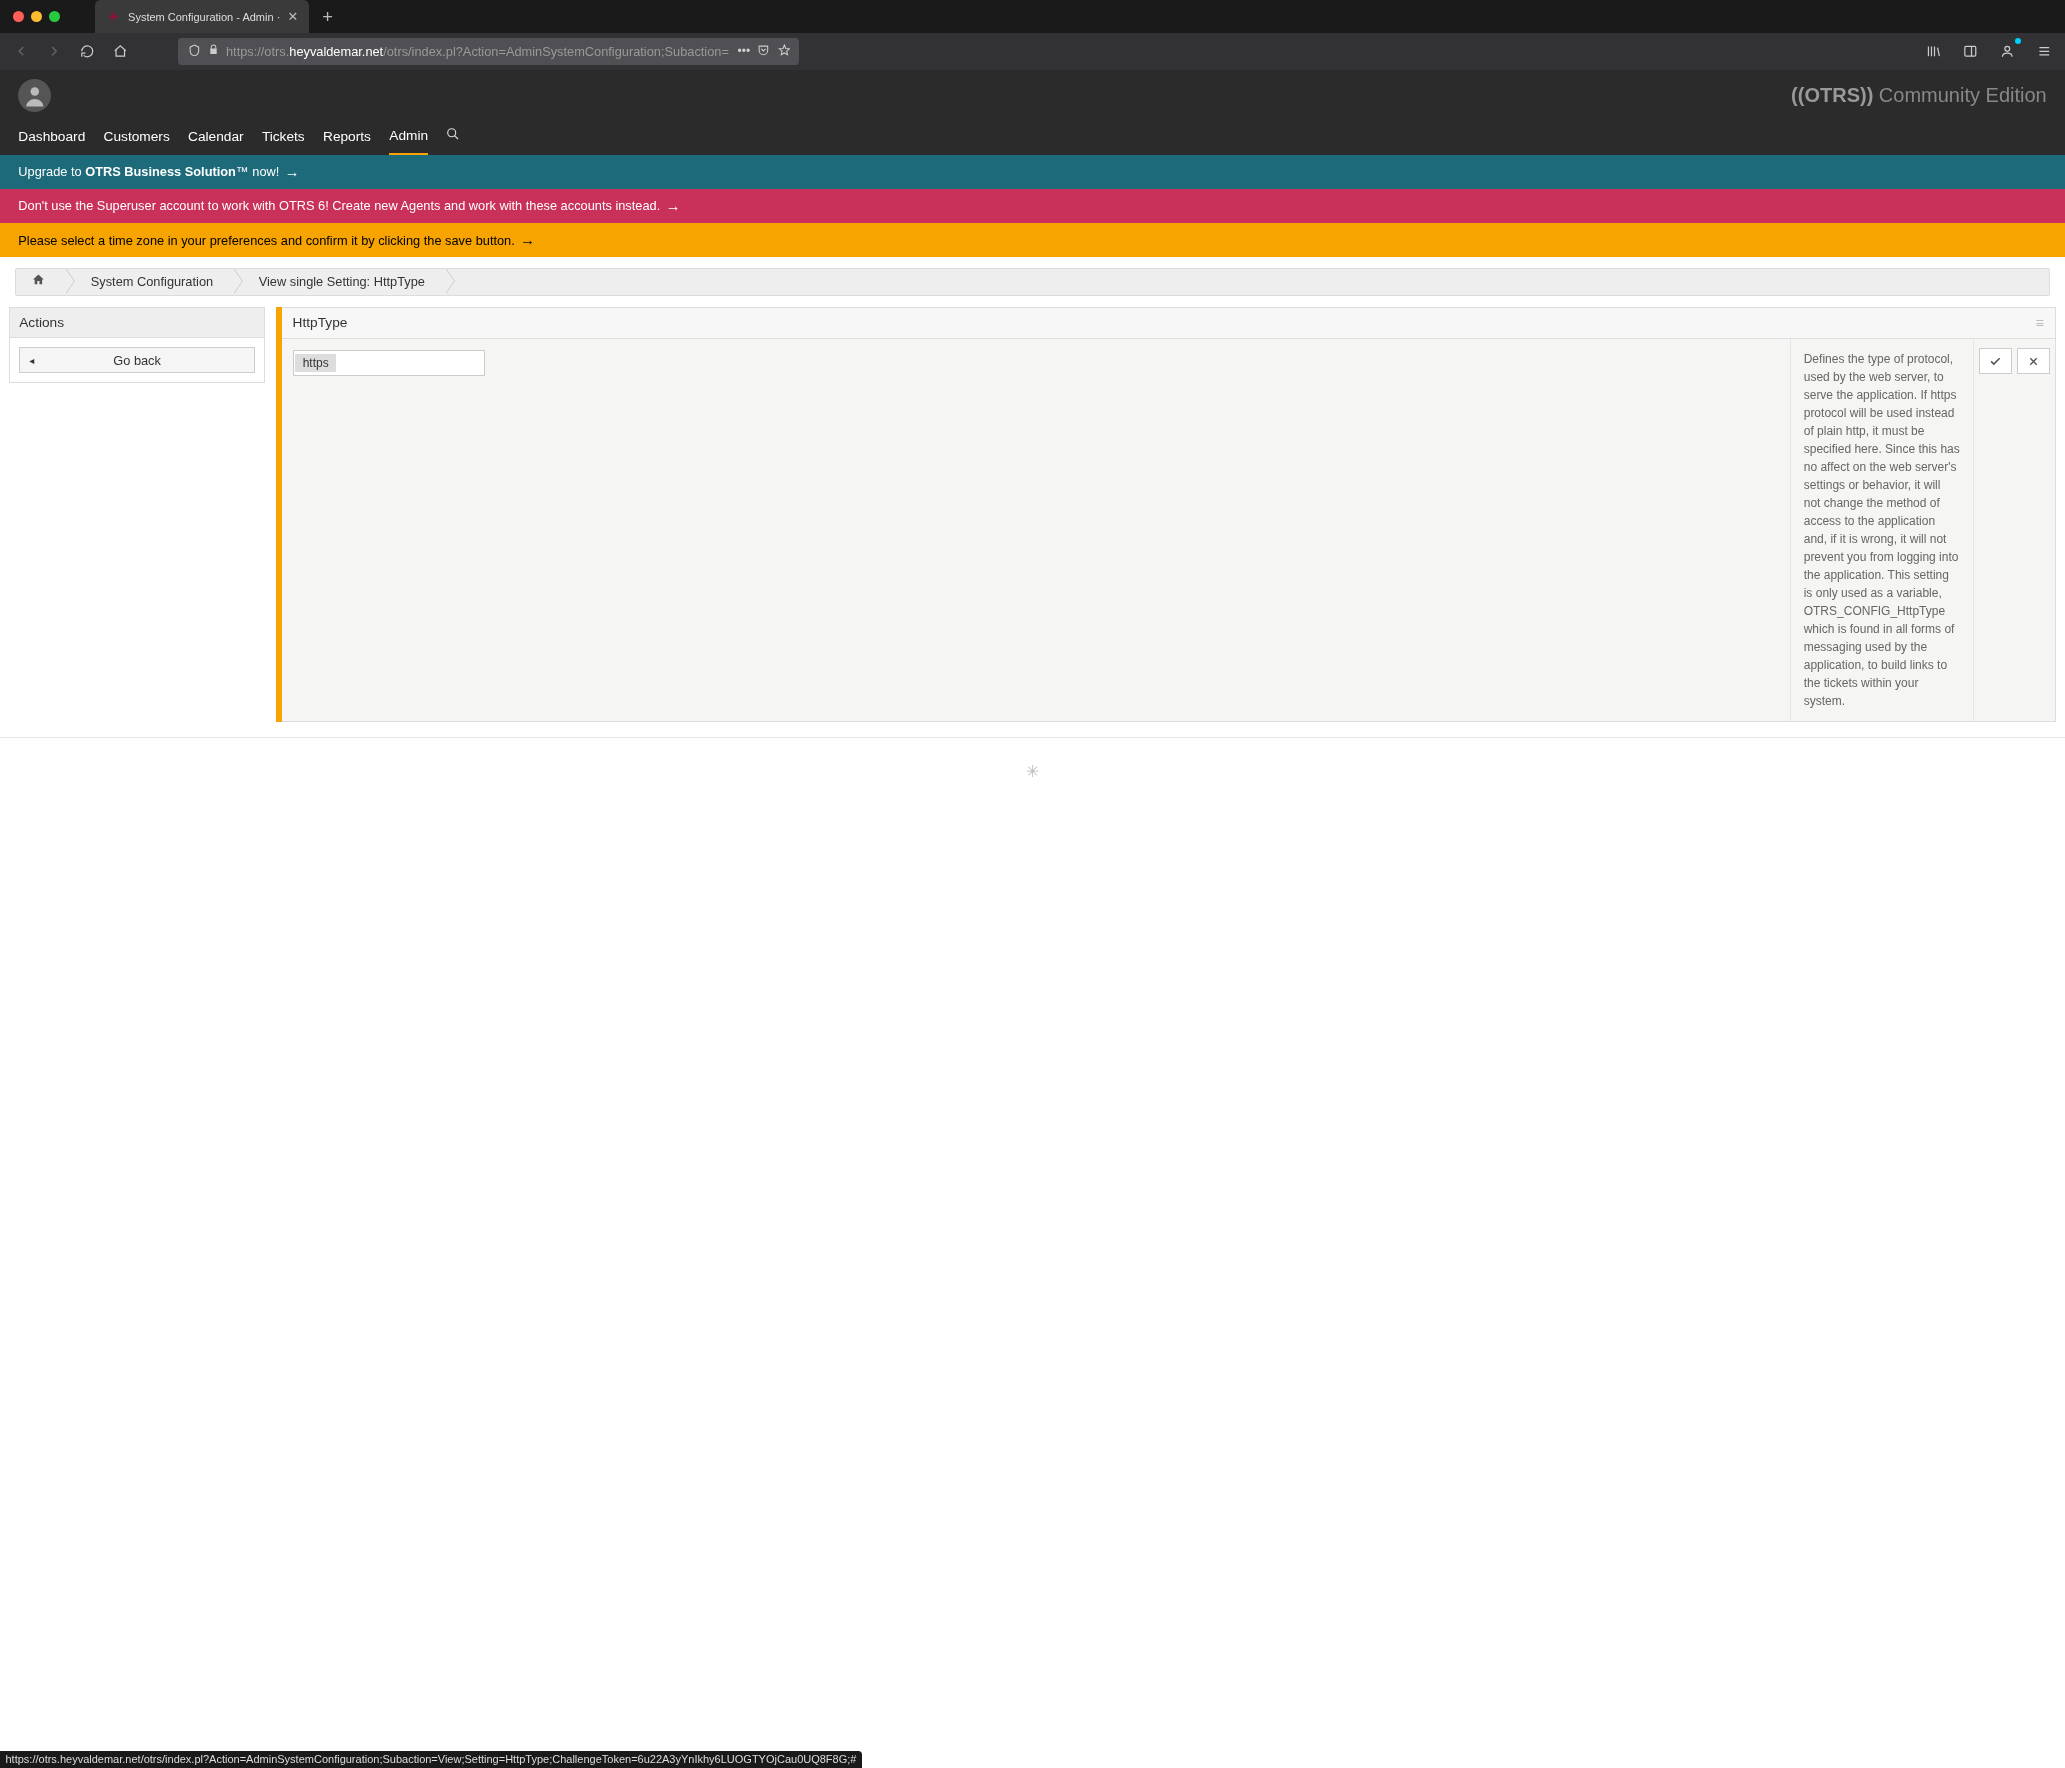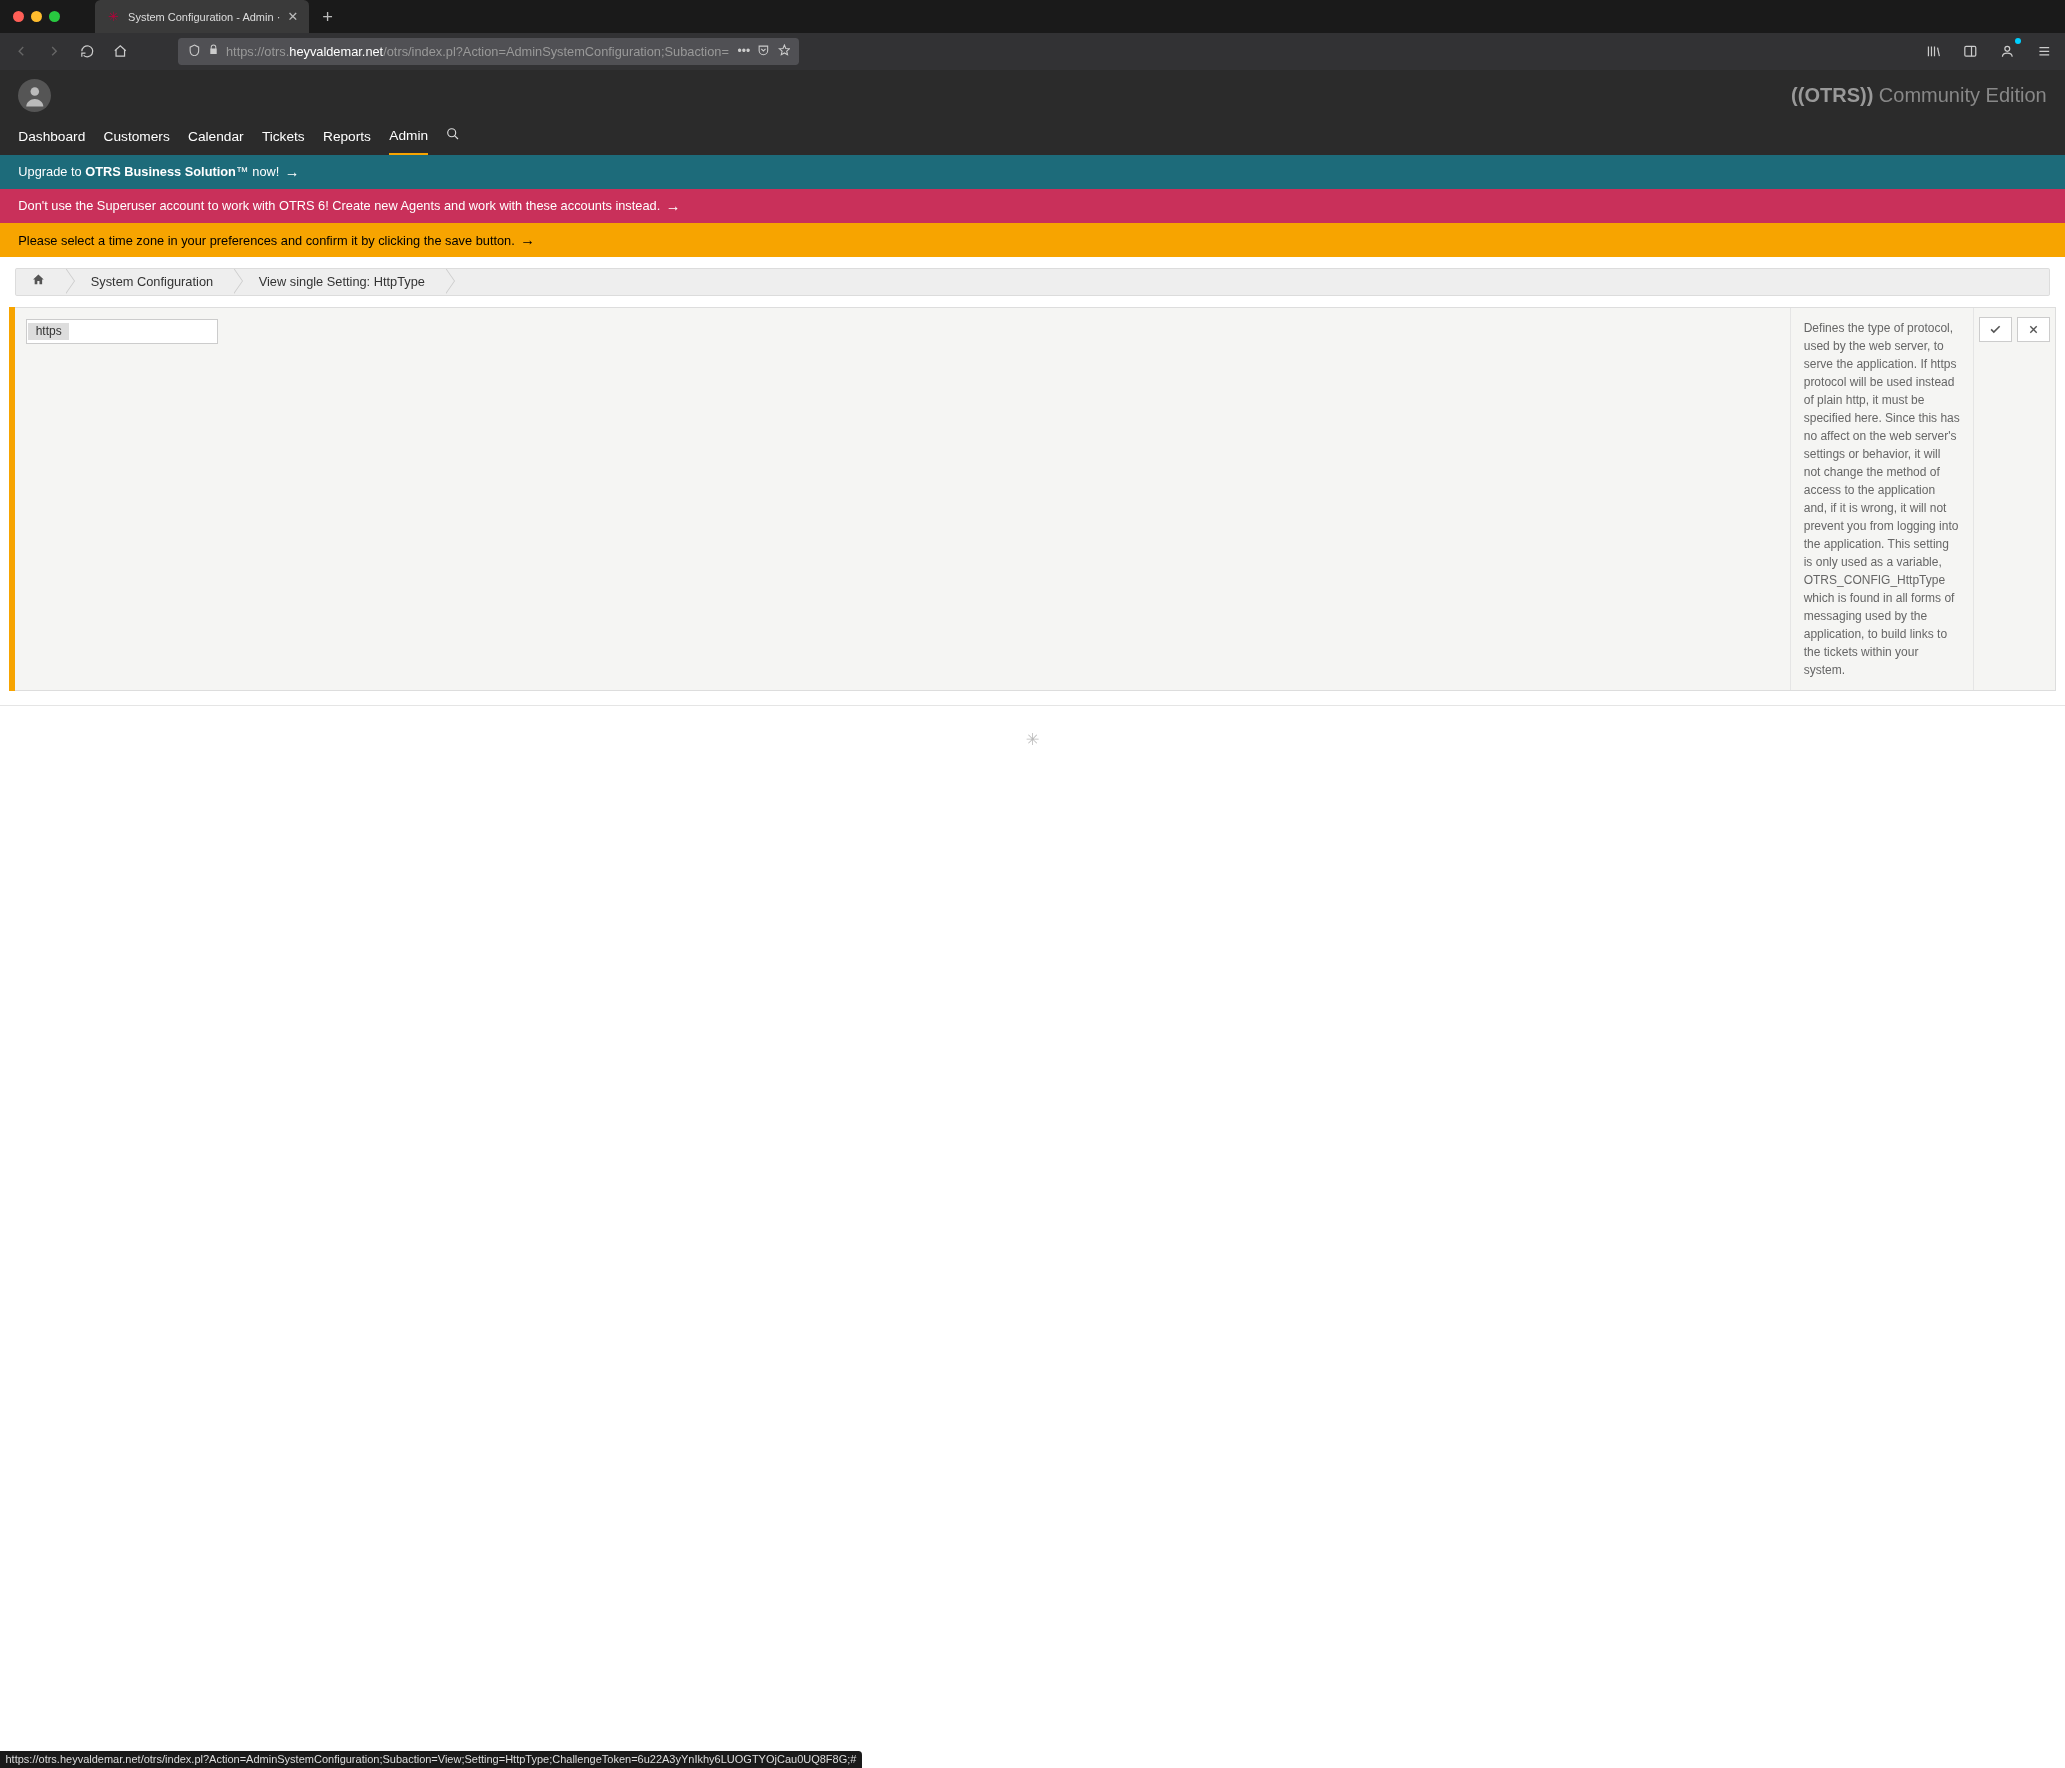--- a/index.html
+++ b/index.html
@@ -245,24 +245,39 @@
       <svg width="12.8" height="12.8" viewBox="0 0 24 24" fill="currentColor">
           <path d="M12 3l10 9h-3v9h-5v-6H10v6H5v-9H2l10-9z"></path>
         </svg>
     </div>
     <div class="crumb">System Configuration</div>
     <div class="crumb">View single Setting: HttpType</div>
   </div>
 </div>
 
 <div class="content">
+  <div class="sidebar">
+    <div class="panel">
+      <div class="panel-head">Actions</div>
+      <div class="panel-body">
+        <button class="go-back-btn">
+          <span class="caret">◂</span>
+          <span>Go back</span>
+        </button>
+      </div>
+    </div>
+  </div>
 
   <div class="main-area">
     <div class="orange-bar"></div>
     <div class="main-panel">
+      <div class="main-head">
+        <span class="title">HttpType</span>
+        <span class="hamburger">≡</span>
+      </div>
       <div class="setting-body">
         <div class="setting-left">
           <div class="setting-input">
             <span class="chip">https</span>
           </div>
         </div>
         <div class="setting-desc">Defines the type of protocol, used by the web server, to serve the application. If https protocol will be used instead of plain http, it must be specified here. Since this has no affect on the web server's settings or behavior, it will not change the method of access to the application and, if it is wrong, it will not prevent you from logging into the application. This setting is only used as a variable, OTRS_CONFIG_HttpType which is found in all forms of messaging used by the application, to build links to the tickets within your system.</div>
         <div class="setting-actions">
           <div class="action-row">
             <div class="action-btn">

